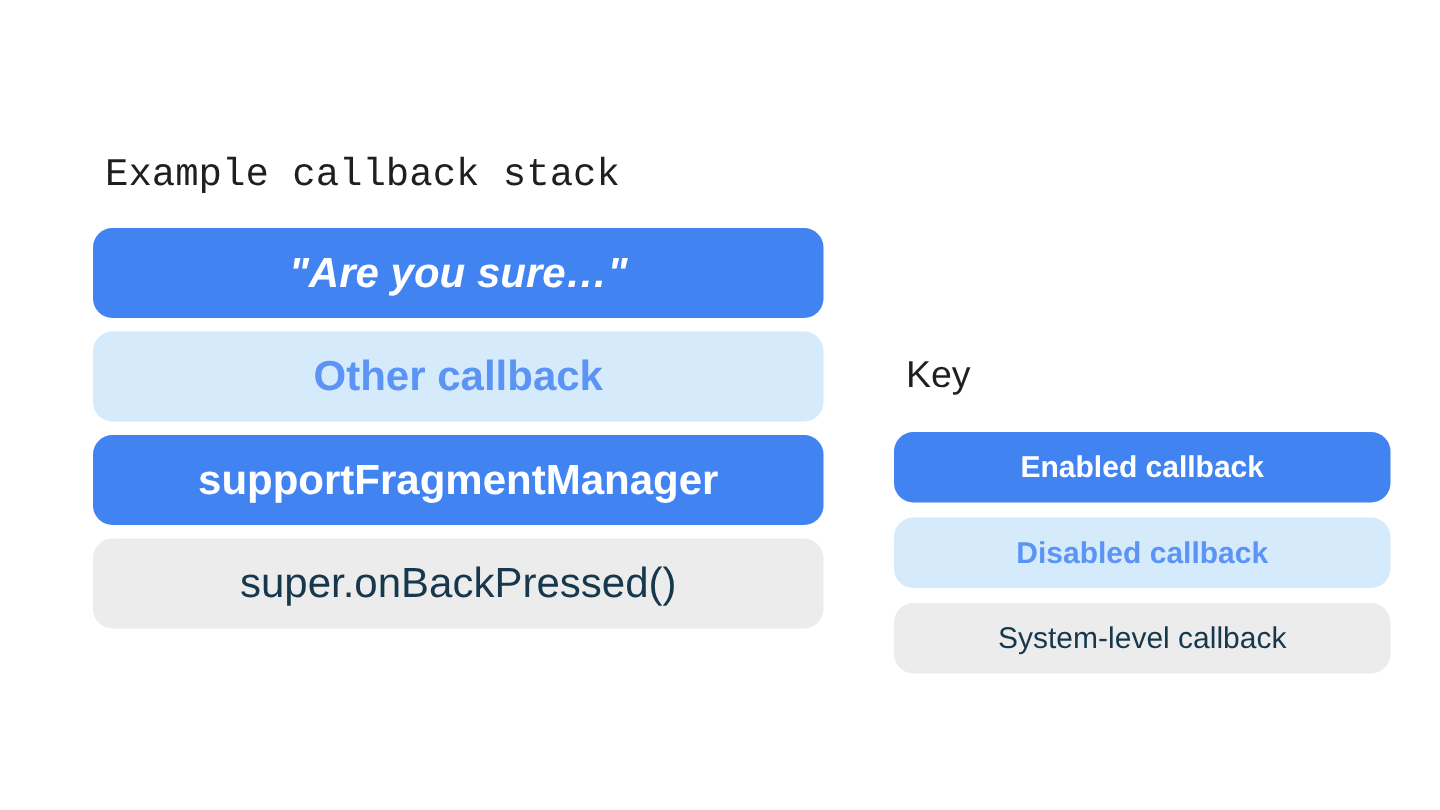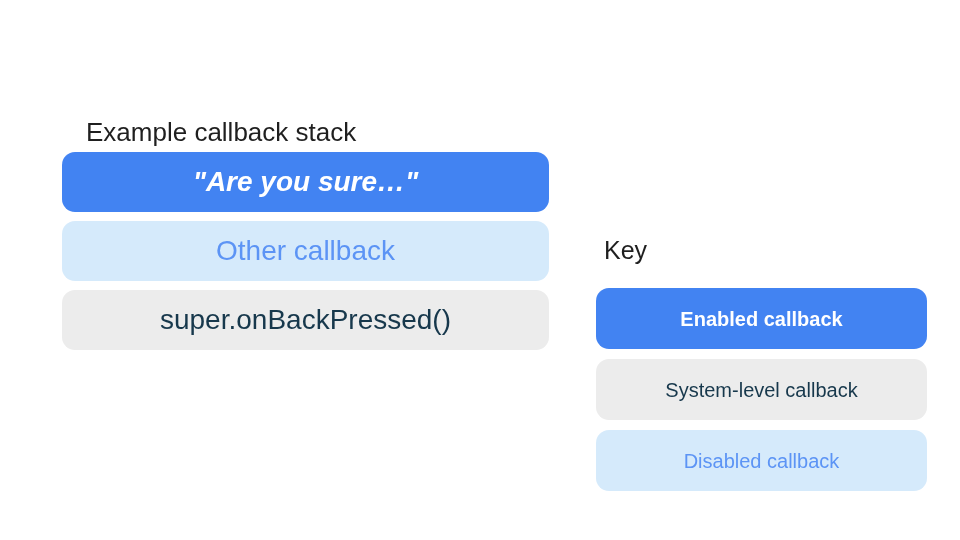--- a/index.html
+++ b/index.html
@@ -12,25 +12,26 @@
     width: 960px;
     height: 540px;
     background: var(--page-bg, #ffffff);
     font-family: "Liberation Sans", sans-serif;
     overflow: hidden;
   }
   .title {
     position: absolute;
     left: 70px;
     top: 100px;
-    margin: 16px;
+    margin: 0;
     font-size: 26px;
     line-height: 32px;
     font-weight: 500;
     color: var(--heading-text, #1f1f1f);
+    font-family: Liberation Mono, monospace;
   }
   .stack {
     position: absolute;
     left: 62px;
     top: 152px;
     width: 487px;
     display: flex;
     flex-direction: column;
     gap: 9px;
   }
@@ -45,21 +46,21 @@
     white-space: pre;
   }
   .box.enabled {
     background: var(--enabled-bg, #4283f2);
     color: var(--enabled-text, #ffffff);
     font-weight: 700;
   }
   .box.disabled {
     background: var(--disabled-bg, #d5eafb);
     color: var(--disabled-text, #5c94f5);
-    font-weight: 400;
+    font-weight: 700;
   }
   .box.system {
     background: var(--system-bg, #ececec);
     color: var(--system-text, #17384c);
     font-weight: 400;
   }
   .quoted {
     font-style: italic;
   }
   .key-title {
@@ -75,50 +76,51 @@
   .key-stack {
     position: absolute;
     left: 596px;
     top: 288px;
     width: 331px;
     display: flex;
     flex-direction: column;
     gap: 10px;
   }
   .key-stack .box {
-    height: 61px;
+    height: 47px;
     font-size: 20px;
   }
 </style>
 </head>
 <body>
 
 <div class="canvas">
 
   <h1 class="title">Example callback stack</h1>
 
   <div class="stack">
 
     <div class="box enabled">
       <span class="quoted">"Are you sure…"</span>
     </div>
 
     <div class="box disabled">Other callback</div>
 
 
+    <div class="box enabled">supportFragmentManager</div>
 
     <div class="box system">super.onBackPressed()</div>
 
   </div>
 
   <h2 class="key-title">Key</h2>
 
   <div class="key-stack">
 
     <div class="box enabled">Enabled callback</div>
 
+    <div class="box disabled">Disabled callback</div>
+
     <div class="box system">System-level callback</div>
-
-    <div class="box disabled">Disabled callback</div>
 
   </div>
 
 </div>
 
 </body></html>

